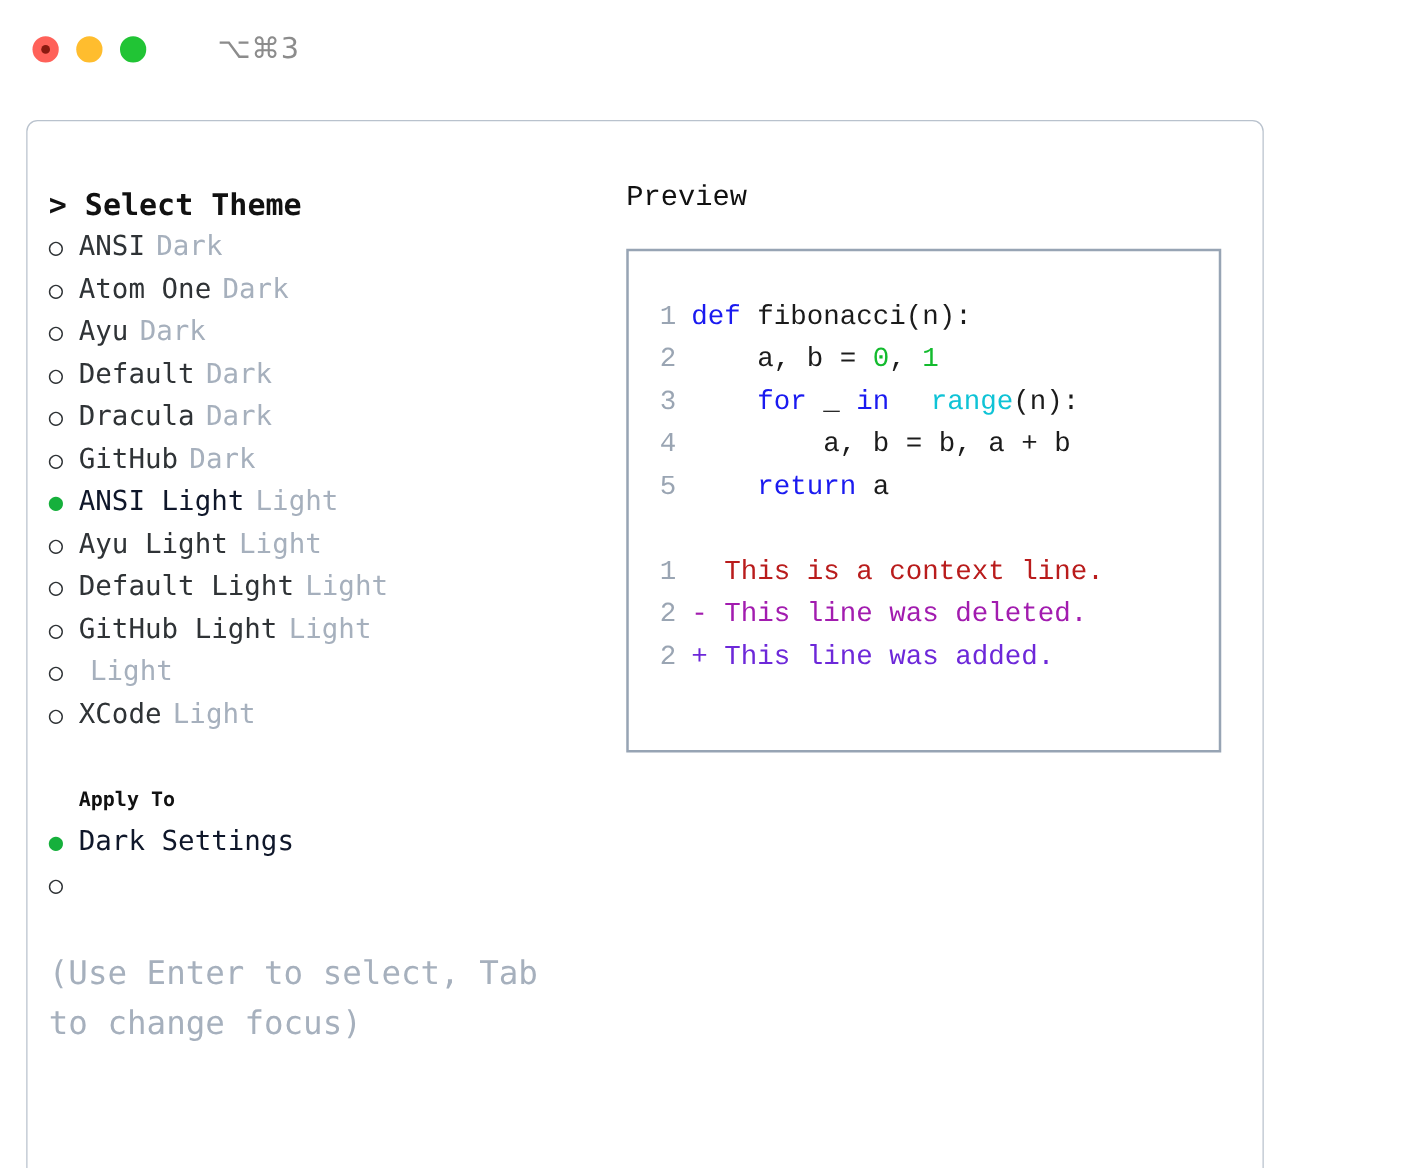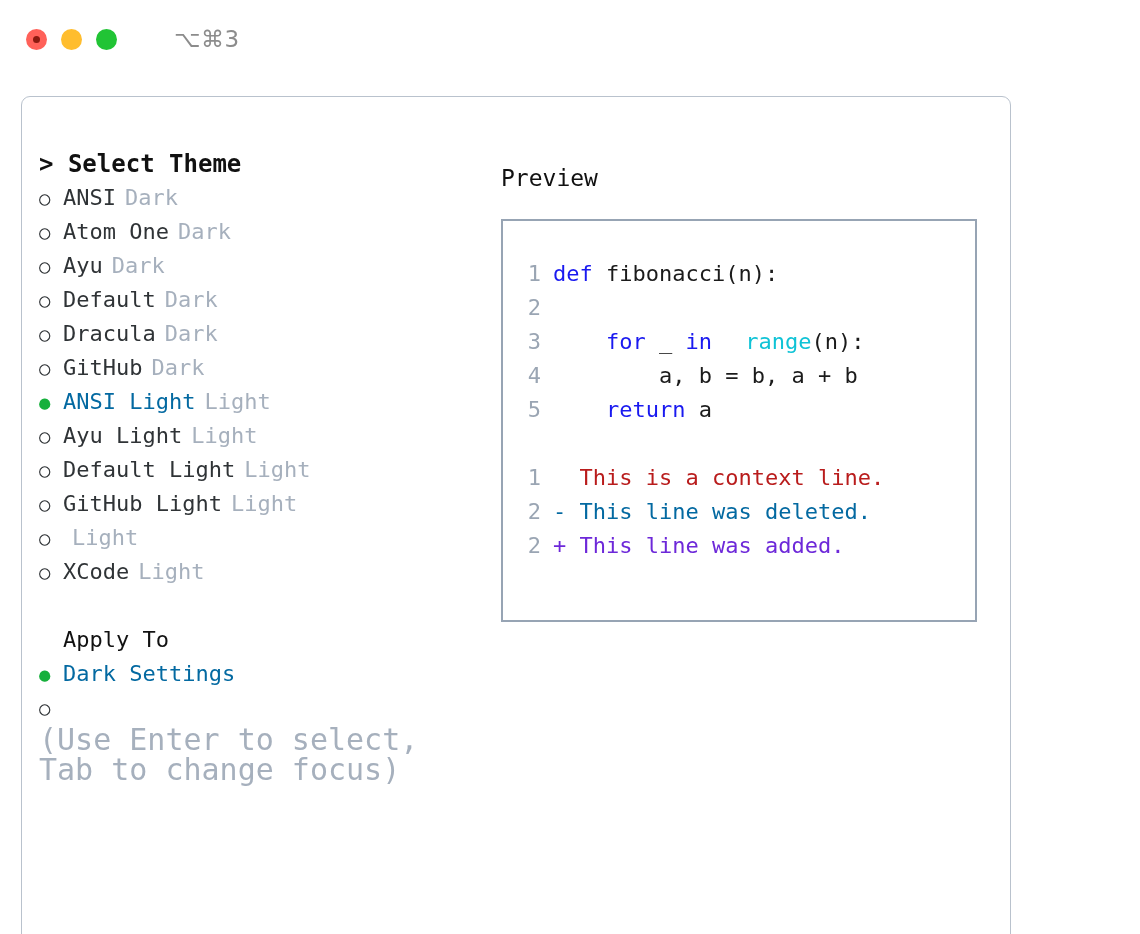--- a/index.html
+++ b/index.html
@@ -118,51 +118,53 @@
     flex: 0 0 24px;
     font-size: 19px;
     color: #2f3336;
     line-height: 34px;
   }
   .bullet.selected {
     color: #16b03c;
     font-size: 19px;
   }
   .row-label { color: #2f3336; }
-  .row.is-selected .row-label { color: #0369a1; }
+  .row.is-selected .row-label { color: #0f172a; }
   .row-badge {
     color: #a6b0bd;
     margin-left: 9px;
   }
 
   .section-gap { height: 34px; }
 
   .section-head {
-    font-size: 22px;
+    font-size: 16px;
     color: #111111;
     line-height: 34px;
     padding-left: 24px;
     white-space: pre;
-    font-weight: normal;
+    font-weight: bold;
   }
 
   .hint {
-    font-size: 30px;
-    line-height: 30px;
+    margin-top: 34px;
+    font-size: 26px;
+    line-height: 40px;
     color: #a6b0bd;
     width: 400px;
     white-space: pre-wrap;
   }
 
   
   .right-pane {
     position: absolute;
     left: 479px;
-    top: 64px;
+    top: 44px;
     width: 490px;
+    font-family: Liberation Mono, monospace;
   }
   .preview-title {
     font-size: 23px;
     color: #111111;
     line-height: 34px;
     white-space: pre;
     letter-spacing: 0px;
   }
   .preview-box {
     margin-top: 24px;
@@ -197,21 +199,21 @@
   .code-text { white-space: pre; }
 
   .tok-kw   { color: #1a1af0; }
   .tok-fn   { color: #0fc3d6; margin-left: 20px; }
   .tok-num  { color: #13bb2e; }
   .tok-plain{ color: #1b1b1b; }
 
   .blank-line { height: 34px; }
 
   .diff-ctx { color: #b91c1c; }
-  .diff-del { color: #0369a1; text-align: center; }
+  .diff-del { color: #a21caf; text-align: center; }
   .diff-add { color: #6d28d9; }
 </style>
 </head>
 <body>
 
 <div class="window">
 
   <div class="titlebar">
     <div class="traffic-lights">
       <span class="light light-close"></span>
@@ -255,21 +257,21 @@
         <div class="hint">(Use Enter to select, Tab to change focus)</div>
       </div>
 
       <div class="right-pane">
         <div class="preview-title">Preview</div>
 
         <div class="preview-box">
           <div class="code-area">
             <div class="code-block">
                 <div class="code-line"><span class="lineno">1</span><span class="code-text"><span class="tok-kw">def</span><span class="tok-plain"> fibonacci(n):</span></span></div>
-                <div class="code-line"><span class="lineno">2</span></div>
+                <div class="code-line"><span class="lineno">2</span><span class="code-text"><span class="tok-plain">    a, b = </span><span class="tok-num">0</span><span class="tok-plain">, </span><span class="tok-num">1</span></span></div>
                 <div class="code-line"><span class="lineno">3</span><span class="code-text"><span class="tok-plain">    </span><span class="tok-kw">for</span><span class="tok-plain"> _ </span><span class="tok-kw">in</span><span class="tok-plain"> </span><span class="tok-fn">range</span><span class="tok-plain">(n):</span></span></div>
                 <div class="code-line"><span class="lineno">4</span><span class="code-text"><span class="tok-plain">        a, b = b, a + b</span></span></div>
                 <div class="code-line"><span class="lineno">5</span><span class="code-text"><span class="tok-plain">    </span><span class="tok-kw">return</span><span class="tok-plain"> a</span></span></div>
               </div>
             <div class="blank-line"></div>
             <div class="diff-block">
                 <div class="code-line"><span class="lineno">1</span><span class="code-text diff-ctx">  This is a context line.</span></div>
                 <div class="code-line"><span class="lineno">2</span><span class="code-text diff-del">- This line was deleted.</span></div>
                 <div class="code-line"><span class="lineno">2</span><span class="code-text diff-add">+ This line was added.</span></div>
               </div>

